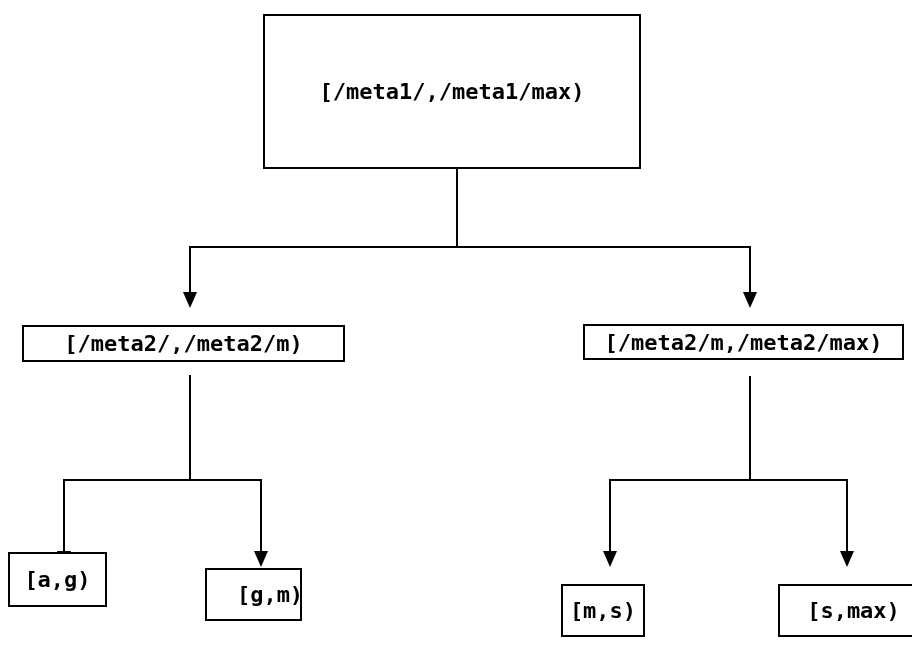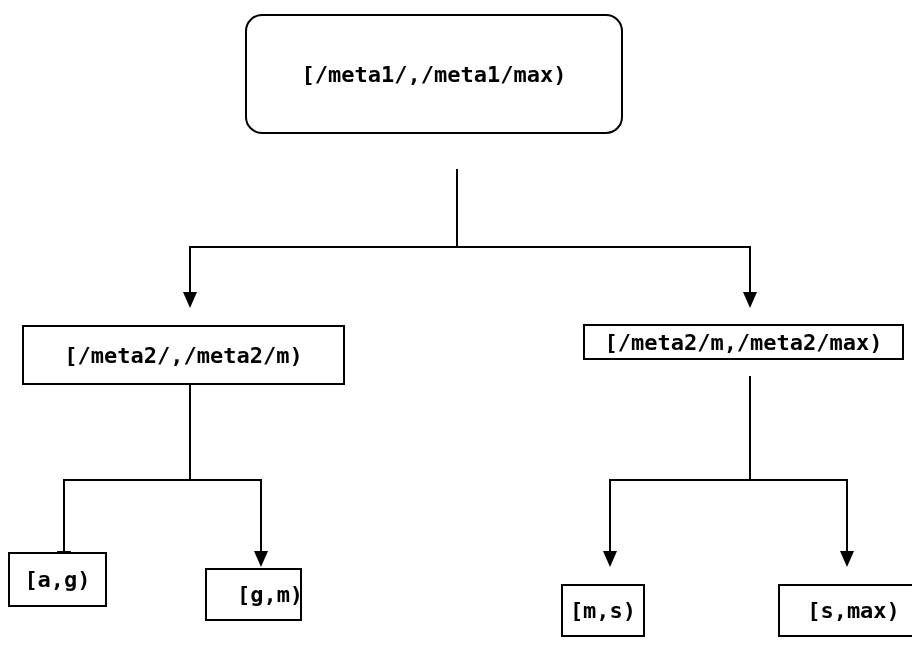--- a/index.html
+++ b/index.html
@@ -28,22 +28,22 @@
     background: #ffffff;
     display: flex;
     align-items: center;
     justify-content: center;
     font-size: 22px;
     font-weight: bold;
     color: #000000;
     white-space: nowrap;
     letter-spacing: 0;
   }
-  #node-root  { left: 245px; top: 14px;  width: 378px; height: 120px; border-radius: 17px; }
-  #node-left  { left: 22px;  top: 325px; width: 323px; height: 60px;  }
+  #node-root  { left: 263px; top: 14px;  width: 378px; height: 155px; }
+  #node-left  { left: 22px;  top: 325px; width: 323px; height: 37px;  }
   #node-right { left: 583px; top: 324px; width: 321px; height: 36px;  }
   #node-leaf1 { left: 8px;   top: 552px; width: 99px;  height: 55px;  }
   #node-leaf2 { left: 205px; top: 568px; width: 97px;  height: 53px; padding-left: 33px;  }
   #node-leaf3 { left: 553px; top: 584px; width: 84px; height: 53px; margin-left: 8px;  }
   #node-leaf4 { left: 778px; top: 584px; width: 151px; height: 53px;  }
 </style>
 </head>
 <body>
 
 <div class="canvas">

